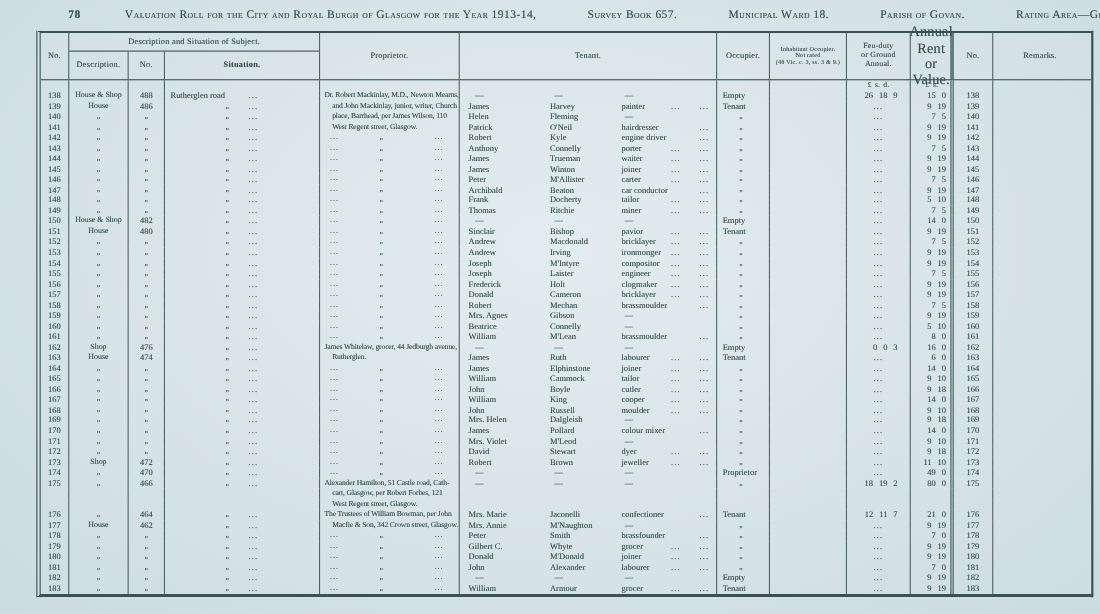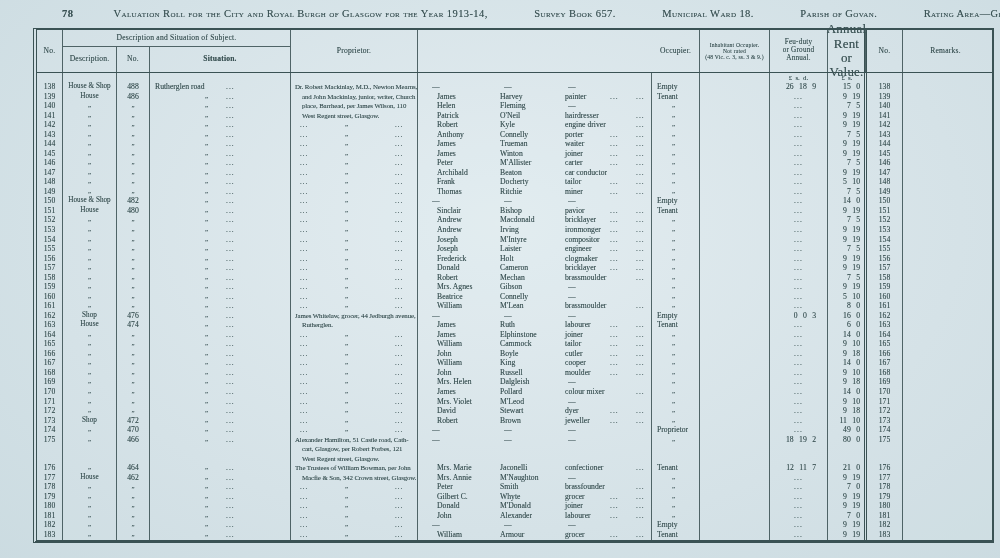--- a/index.html
+++ b/index.html
@@ -66,21 +66,21 @@
   .c-prop{font-size:6.9px;letter-spacing:-.12px;}
   .c-prop .pl{position:absolute;left:4px;}
   .c-prop .pl.cont{left:11px;}
   .c-prop .pdl{position:absolute;left:9px;}
   .c-prop .pdm{position:absolute;left:54px;}
   .c-prop .pdr{position:absolute;left:104px;}
   .c-sit .sv{position:absolute;left:5px;}
   .c-sit .sv.ditto{left:55px;}
   .c-sit .sdots{position:absolute;left:76px;}
   .c-ten span{position:absolute;}
-  .c-ten .tf{left:19px;}
+  .c-ten .tf{left:8px;}
   .c-ten .ts{left:82px;}
   .c-ten .tt{left:147px;}
   .c-ten .tf.dash{left:14px;} .c-ten .ts.dash{left:86px;} .c-ten .tt.dash{left:150px;}
   .c-ten .d1{left:192px;} .c-ten .d2{left:218px;}
   .c-occ .ov{position:absolute;left:5px;}
   .c-occ .ov.ditto{left:20px;}
   .c-num{text-align:right;word-spacing:3.5px;}
   .c-feu{padding-right:11px;}
   .c-val{padding-right:6px;border-right:none;}
   .c-feu.dots,.c-val.dots{text-align:center;padding-right:0;}
@@ -104,20 +104,21 @@
 </div>
 
 <div class="vtable">
   <div class="grid thead">
     <div class="h h-no1">No.</div>
     <div class="h h-descgroup">Description and Situation of Subject.</div>
     <div class="h h-desc">Description.</div>
     <div class="h h-descno">No.</div>
     <div class="h h-sit">Situation.</div>
     <div class="h h-prop">Proprietor.</div>
+    <div class="h h-ten">Tenant.</div>
     <div class="h h-occ">Occupier.</div>
     <div class="h h-inh">Inhabitant Occupier.
 Not rated
 (48 Vic. c. 3, ss. 3 &amp; 9.)</div>
     <div class="h h-feu">Feu-duty
 or Ground
 Annual.</div>
     <div class="h h-ann">Annual
 Rent or
 Value.</div>

